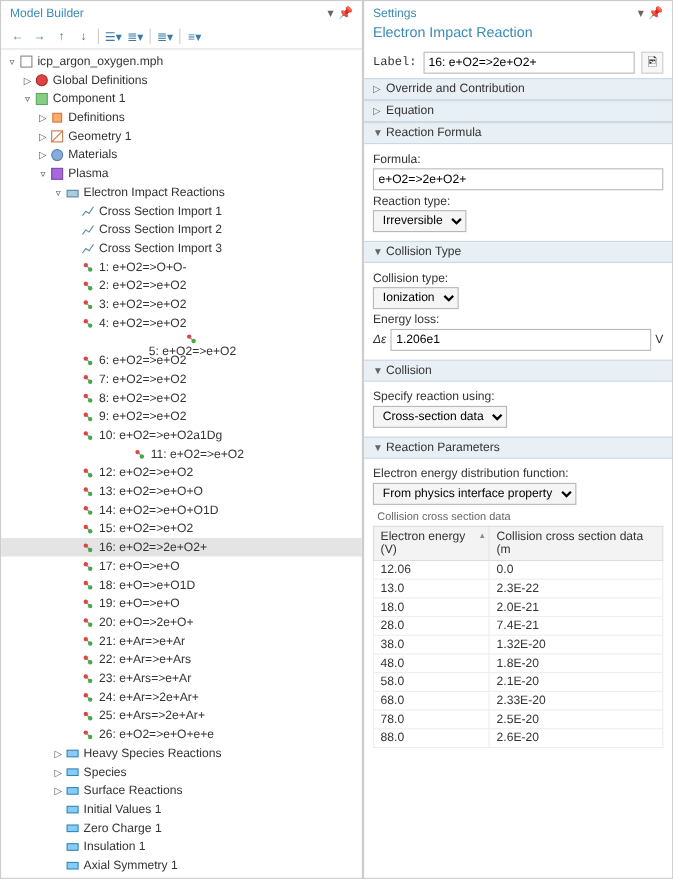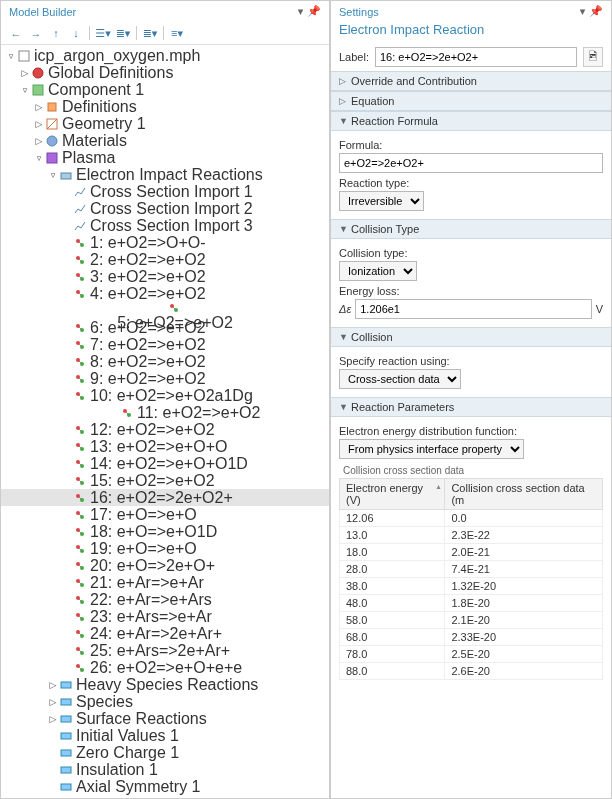--- a/index.html
+++ b/index.html
@@ -11,25 +11,25 @@
 .panel-header .spacer { flex: 1; }
 .hdr-icons { display: flex; gap: 4px; color: #666; }
 .toolbar { display: flex; align-items: center; gap: 2px; padding: 2px 6px; border-bottom: 1px solid #e0e0e0; }
 .tb-btn { width: 18px; height: 18px; display: flex; align-items: center; justify-content: center; color: #3a7aa8; cursor: pointer; }
 .tb-sep { width:1px; height:14px; background:#ccc; margin:0 2px;}
 .tree { flex: 1; overflow: auto; padding: 2px 0; }
 .tree-row { display: flex; align-items: center; height: 17px; padding-right: 4px; white-space: nowrap; cursor: default; }
 .tree-row.selected { background: #e4e4e4; }
 .tw { display:inline-block; width:12px; text-align:center; color:#555; font-size:9px; cursor:pointer;}
 .tree-icon { width:14px; height:14px; margin-right:3px; display:inline-flex; align-items:center; justify-content:center;}
-.tree-label { font-size: 16px; }
+.tree-label { font-size: 11px; }
 .subtitle { color:#3a8ab8; font-size:13px; padding: 0 8px 6px; }
 .settings-body { flex:1; overflow:auto; }
 .field-row { display:flex; align-items:center; padding:4px 8px; gap:6px;}
-.field-row label { color:#333; }
+.field-row label { color:#333;font-family:Liberation Mono, monospace; }
 input[type=text], select { border:1px solid #b8b8b8; padding:2px 4px; font-size:11px; background:#fff; height:20px;}
 input[type=text] { flex:1; }
 select { flex:1; background:#f5f5f5;}
 .sec-hdr { display:flex; align-items:center; background:#e8eff5; border-top:1px solid #cdd9e2; border-bottom:1px solid #cdd9e2; padding:3px 8px; cursor:pointer; font-size:11px; color:#333;}
 .sec-hdr .arrow { width:12px; color:#666; font-size:9px;}
 .sec-hdr.open .arrow::before{content:"▼";}
 .sec-hdr:not(.open) .arrow::before{content:"▷";}
 .sec-body { padding:4px 8px 8px; }
 .lbl { display:block; margin:4px 0 2px; color:#333;}
 .inline-pre { font-style:italic; margin-right:4px; color:#333;}

